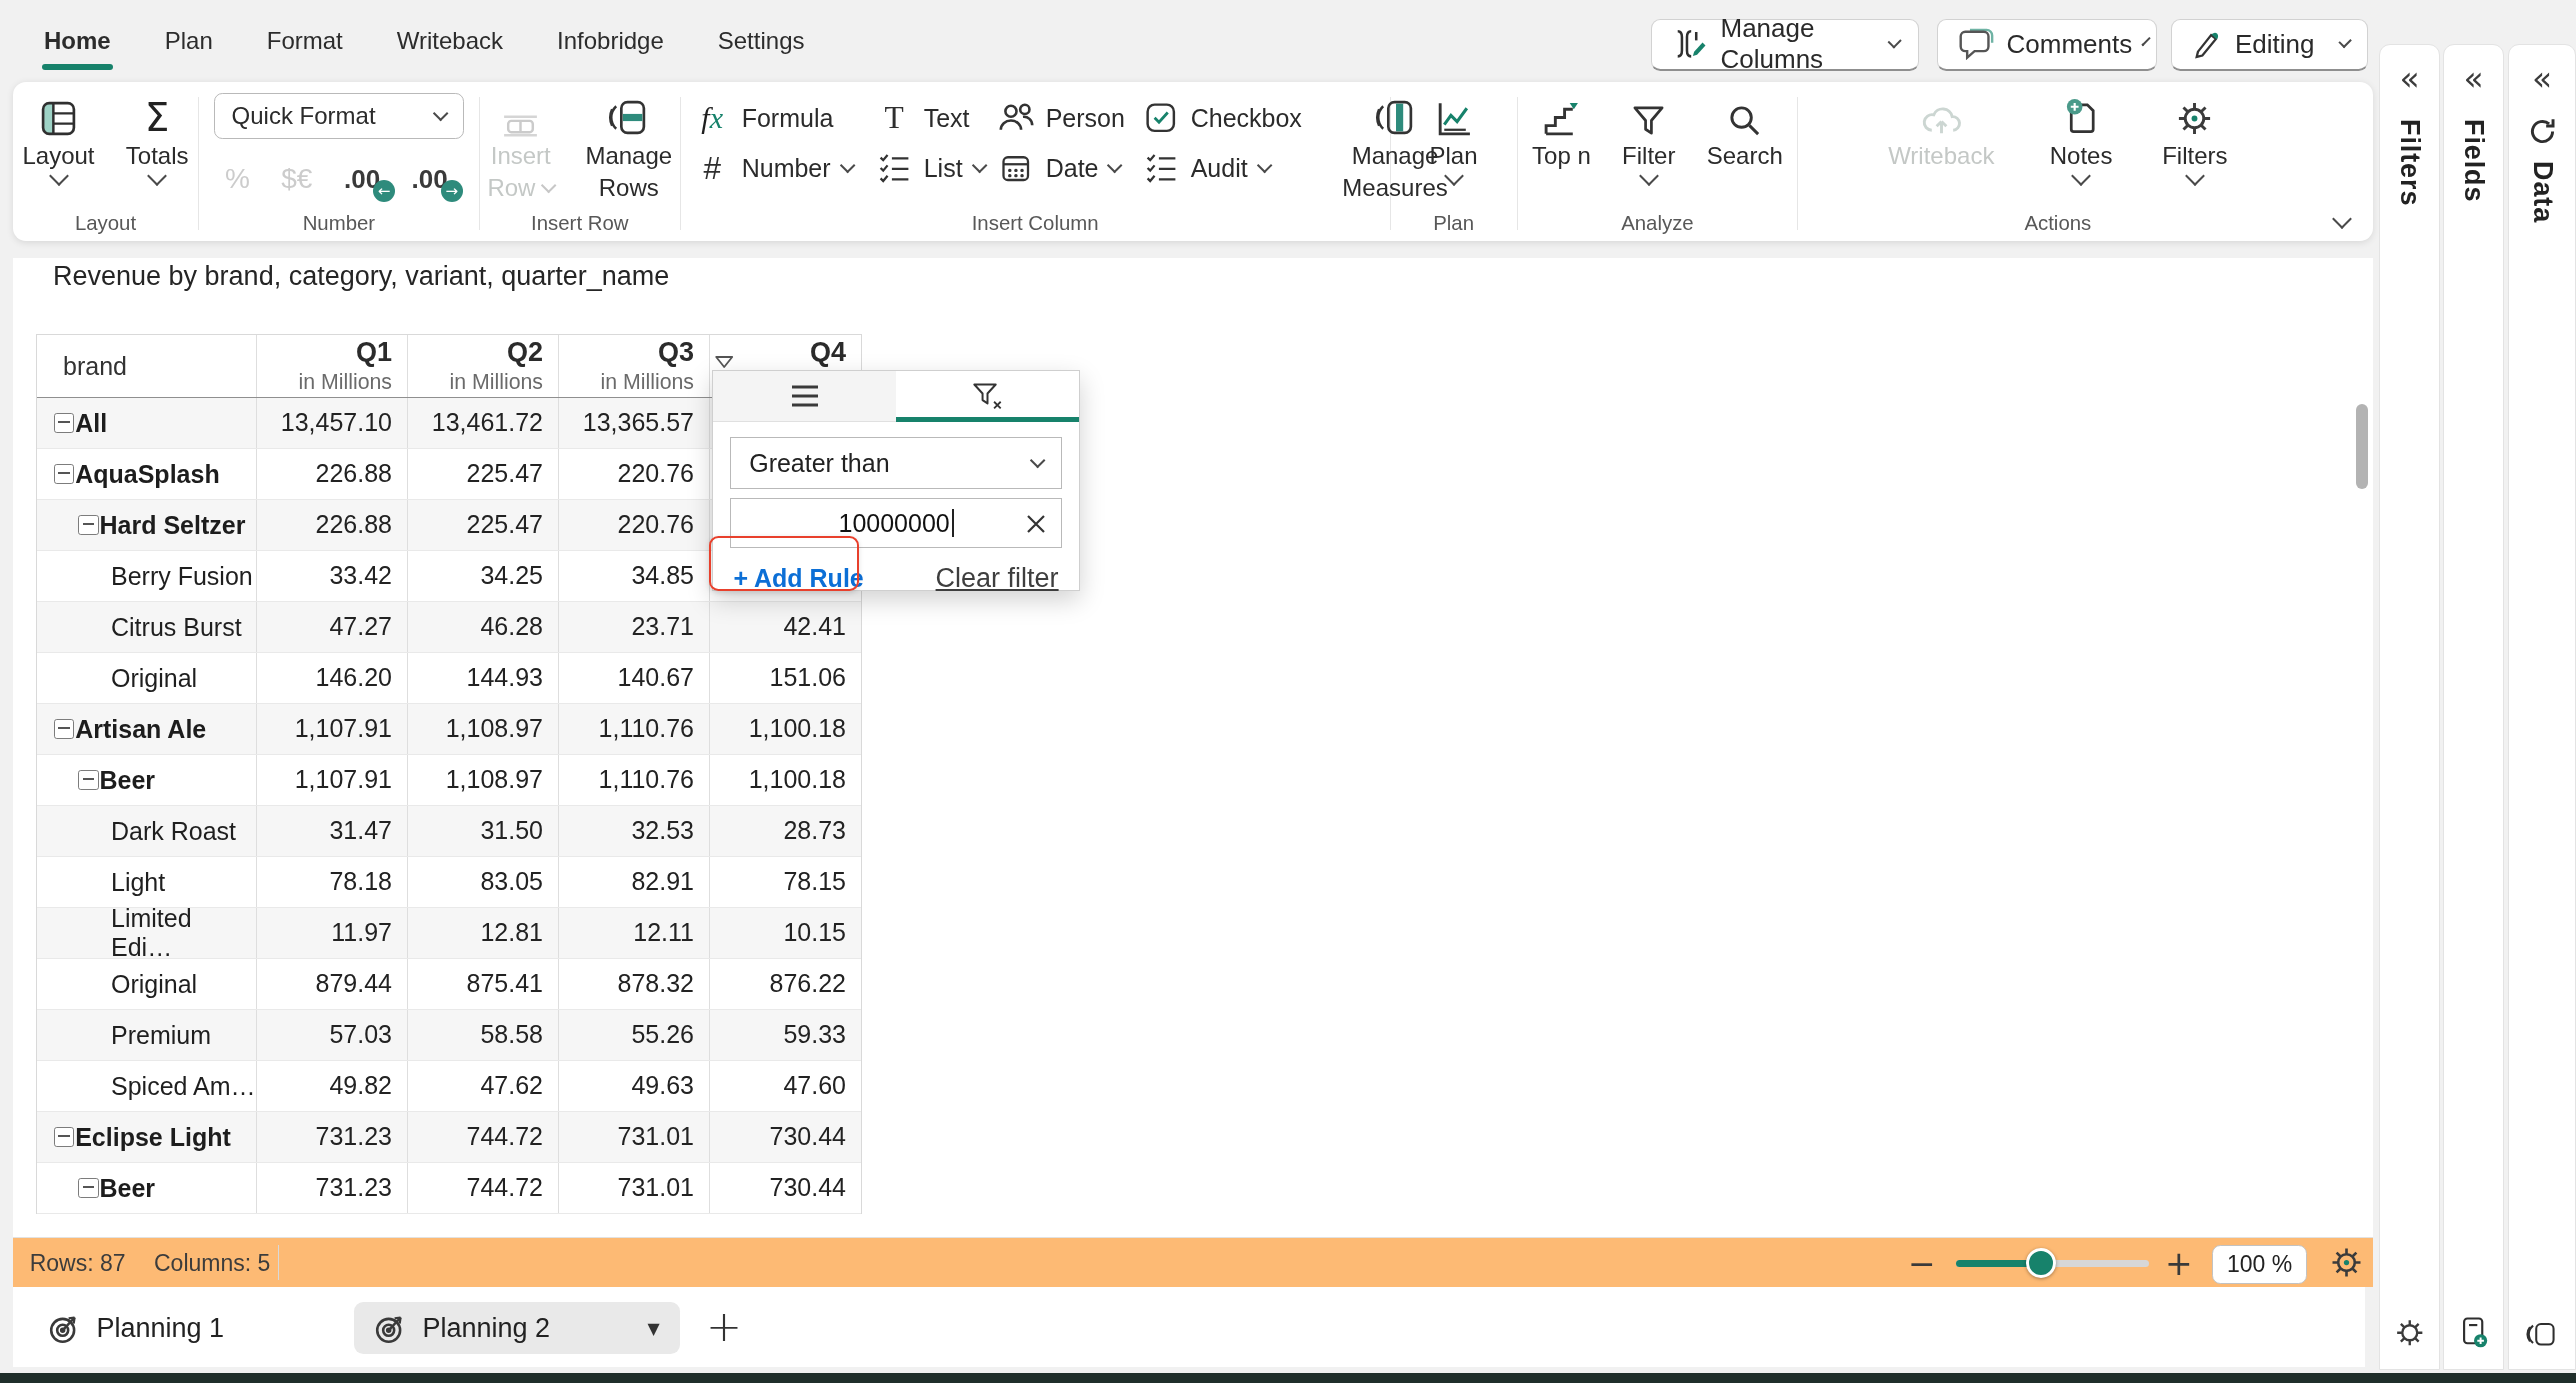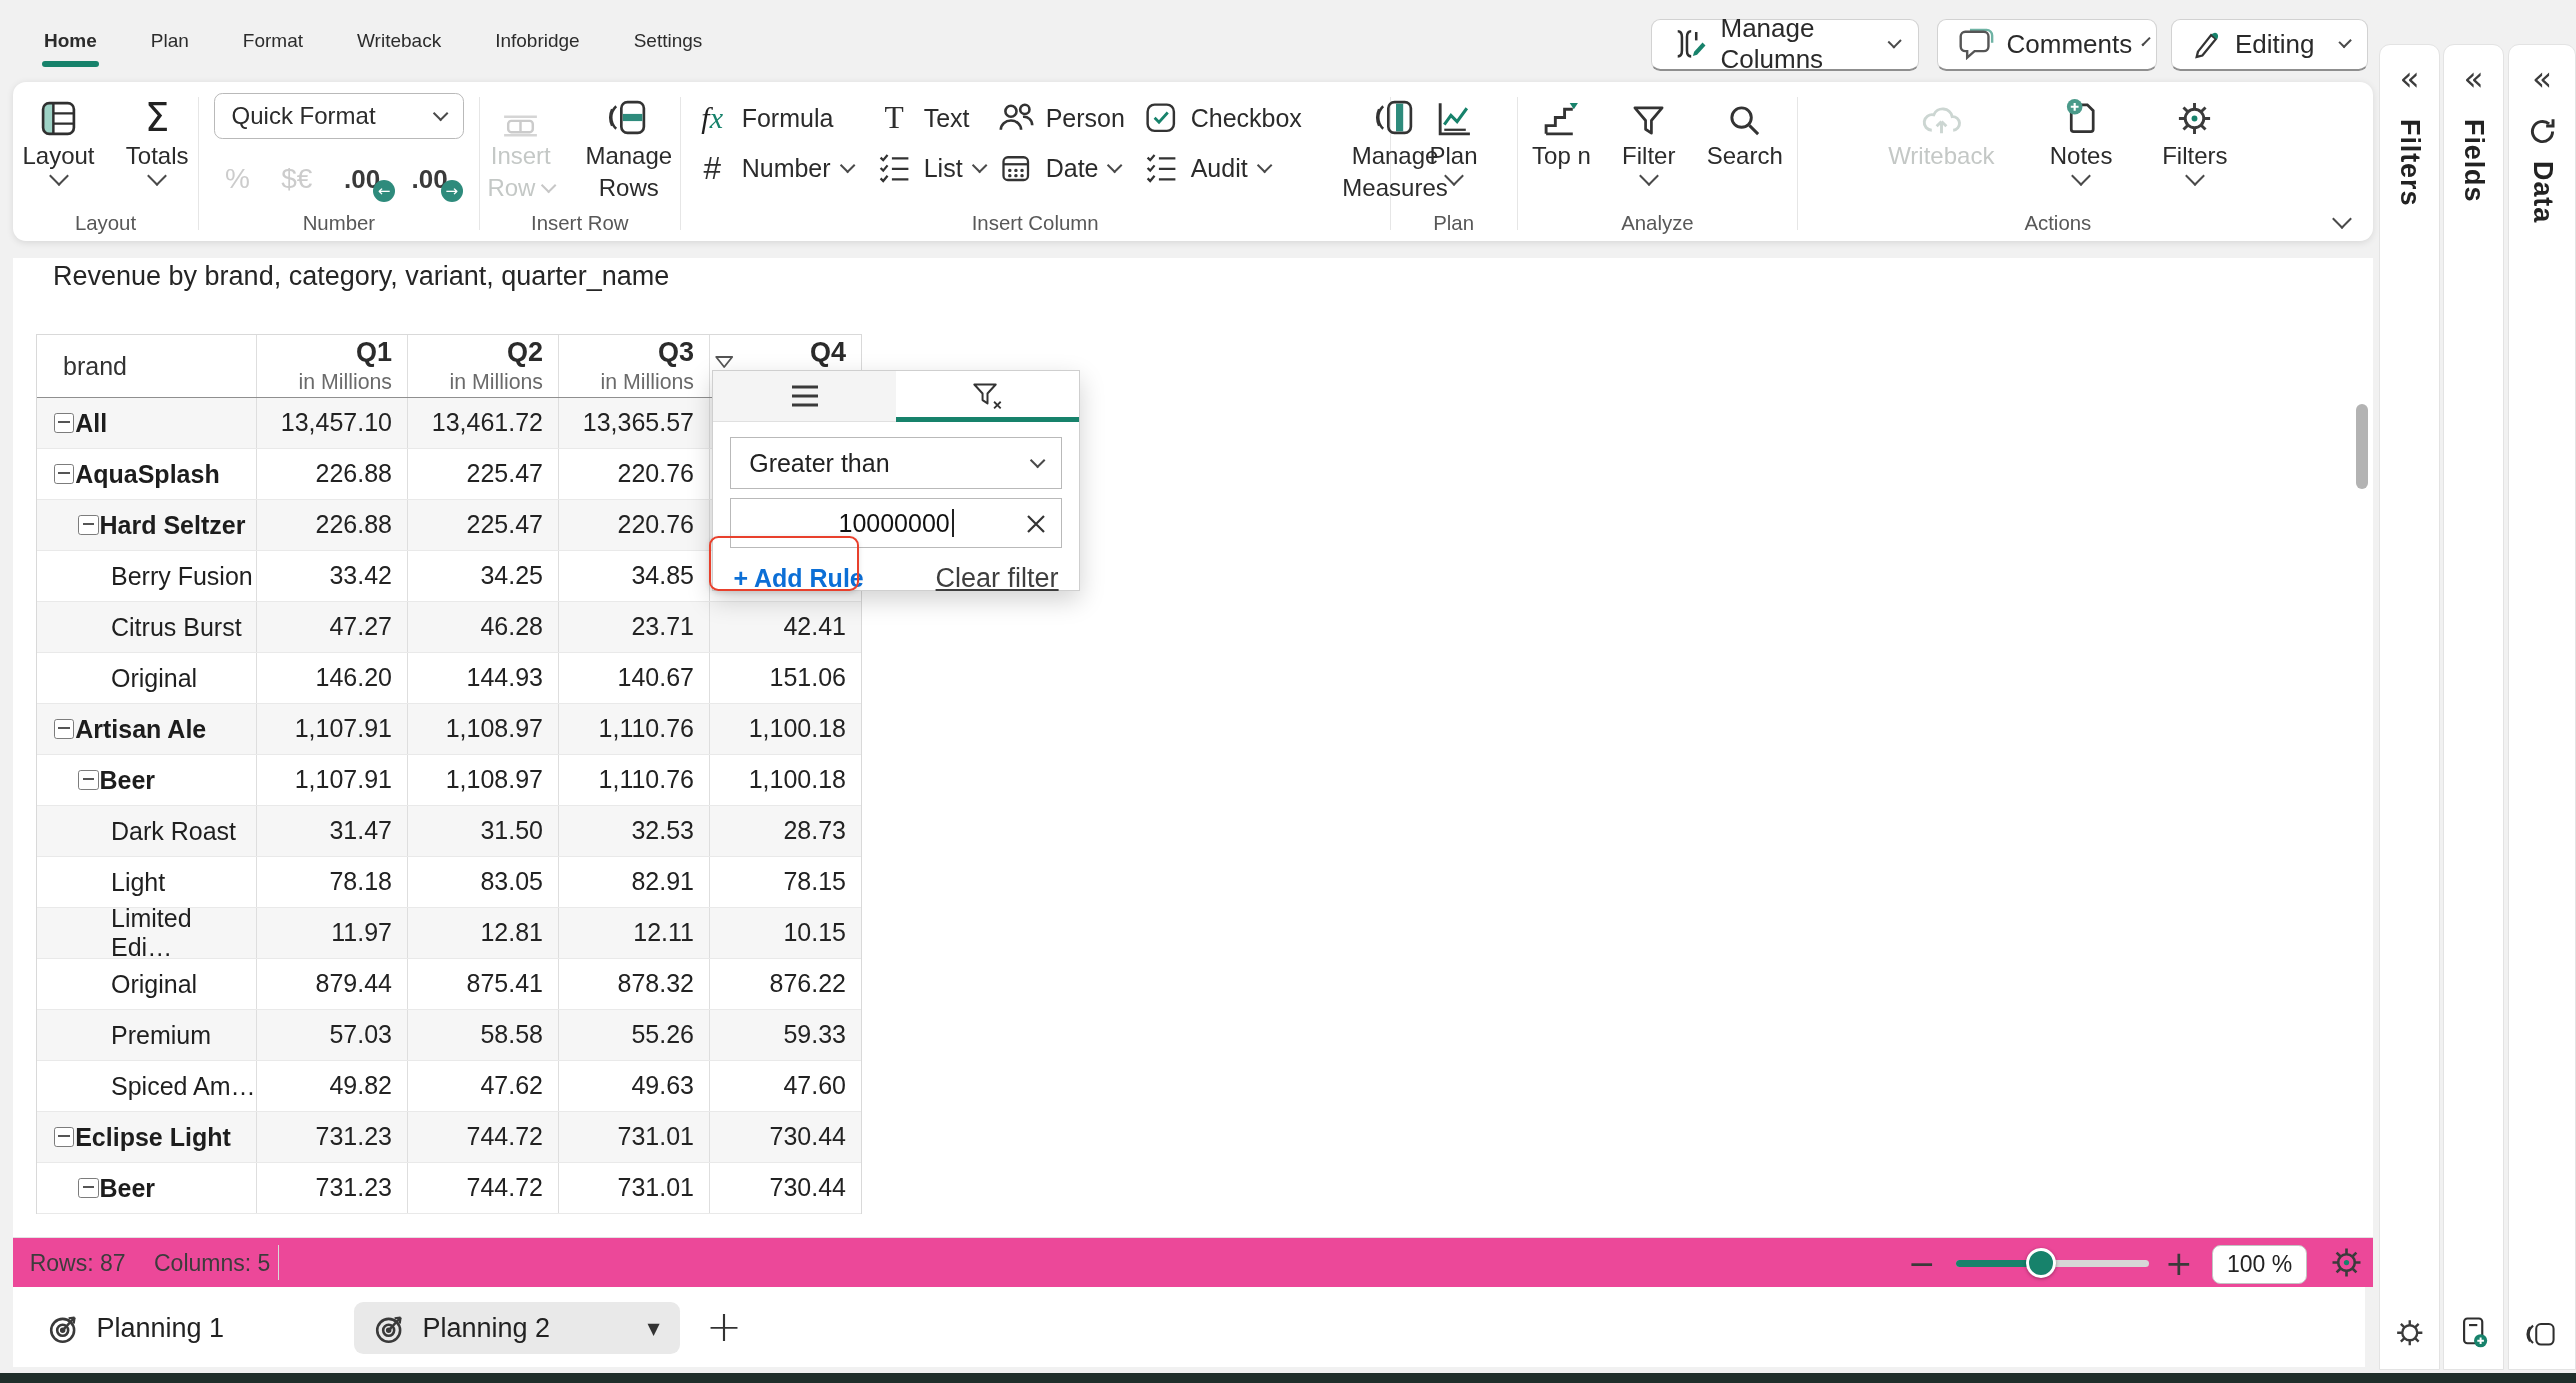--- a/index.html
+++ b/index.html
@@ -6,21 +6,21 @@
   body{
     width:2576px;height:1384px;position:relative;overflow:hidden;
     background:#f1f1f1;font-family:"Liberation Sans",sans-serif;color:#1f1f1f;
     -webkit-font-smoothing:antialiased;
   }
   svg{display:block;}
 
   
   .menubar{position:absolute;left:0;top:0;width:2576px;height:82px;}
   .menuitems{position:absolute;left:44px;top:0;height:82px;display:flex;align-items:center;gap:54px;}
-  .menu-item{font-size:19px;color:#2c2c2c;cursor:pointer;position:relative;padding:3.7px 0;}
+  .menu-item{font-size:24px;color:#2c2c2c;cursor:pointer;position:relative;padding:3.7px 0;}
   .menu-item.active{font-weight:700;}
   .menu-item.active::after{content:"";position:absolute;left:-1.9px;right:-1.9px;bottom:-11px;height:5.6px;border-radius:3.7px;background:#17826B;}
   .hbtn{position:absolute;top:18.5px;height:52px;background:#fff;border:0.9px solid #d2d2d2;border-bottom:2.8px solid #8f8f8f;
         border-radius:9.3px;display:flex;align-items:center;gap:13px;padding:0 18.5px;box-sizing:border-box;font-size:26px;color:#2a2a2a;cursor:pointer;}
   .hicon{width:37px;height:31.5px;display:flex;align-items:center;justify-content:center;}
 
   
   .chev{display:inline-block;width:12px;height:12px;border-right:2.8px solid #4a4a4a;border-bottom:2.8px solid #4a4a4a;
         transform:rotate(45deg);margin-top:-5.6px;}
   .chev.sm{width:9.3px;height:9.3px;border-width:2.3px;}
@@ -103,21 +103,21 @@
           font-size:25px;color:#111;position:relative;box-sizing:border-box;cursor:text;}
   .pcaret{display:inline-block;width:1.9px;height:28px;background:#222;margin-left:1.9px;}
   .pclear{position:absolute;right:13px;top:13px;cursor:pointer;}
   .pfoot{display:flex;align-items:center;justify-content:space-between;padding:15px 20.4px 0;}
   .addrule{color:#0C6FD6;font-size:25px;font-weight:600;cursor:pointer;}
   .clearfilter{color:#3e3e3e;font-size:27px;text-decoration:underline;cursor:pointer;}
   .redbox{position:absolute;left:-3.7px;top:165px;width:146px;height:51px;border:2.8px solid #E8402C;border-radius:9.3px;
           pointer-events:none;box-shadow:0 1.9px 5.6px rgba(0,0,0,.12);}
 
   
-  .statusbar{position:absolute;left:13px;top:1237px;width:2360px;height:50px;background:#ec4899;border-top:0.9px solid #e2e2e2;box-sizing:border-box;}
+  .statusbar{position:absolute;left:13px;top:1237px;width:2360px;height:50px;background:#fdba74;border-top:0.9px solid #e2e2e2;box-sizing:border-box;}
   .sbtext{position:absolute;top:12px;font-size:23px;color:#3c3c3c;}
   .sbsep{position:absolute;left:265px;top:7.4px;width:0.9px;height:35px;background:#d9d9d9;}
   .zminus,.zplus{position:absolute;top:5.6px;font-size:33px;color:#3a3a3a;font-family:"DejaVu Sans",sans-serif;cursor:pointer;}
   .zminus{left:1895px;}
   .zplus{left:2152px;}
   .ztrack{position:absolute;left:1943px;top:22px;width:193px;height:6.5px;border-radius:3.7px;background:#d7d7d7;cursor:pointer;}
   .zfill{width:83px;height:6.5px;border-radius:3.7px;background:#17826B;}
   .zthumb{position:absolute;left:70px;top:-12px;width:30px;height:30px;border-radius:50%;background:#17826B;border:3.7px solid #fff;
           box-shadow:0 0.9px 3.7px rgba(0,0,0,.35);box-sizing:border-box;cursor:pointer;}
   .zbox{position:absolute;left:2199px;top:6.5px;width:93px;height:37px;background:#fff;border:0.9px solid #c2c2c2;border-radius:8.3px;

